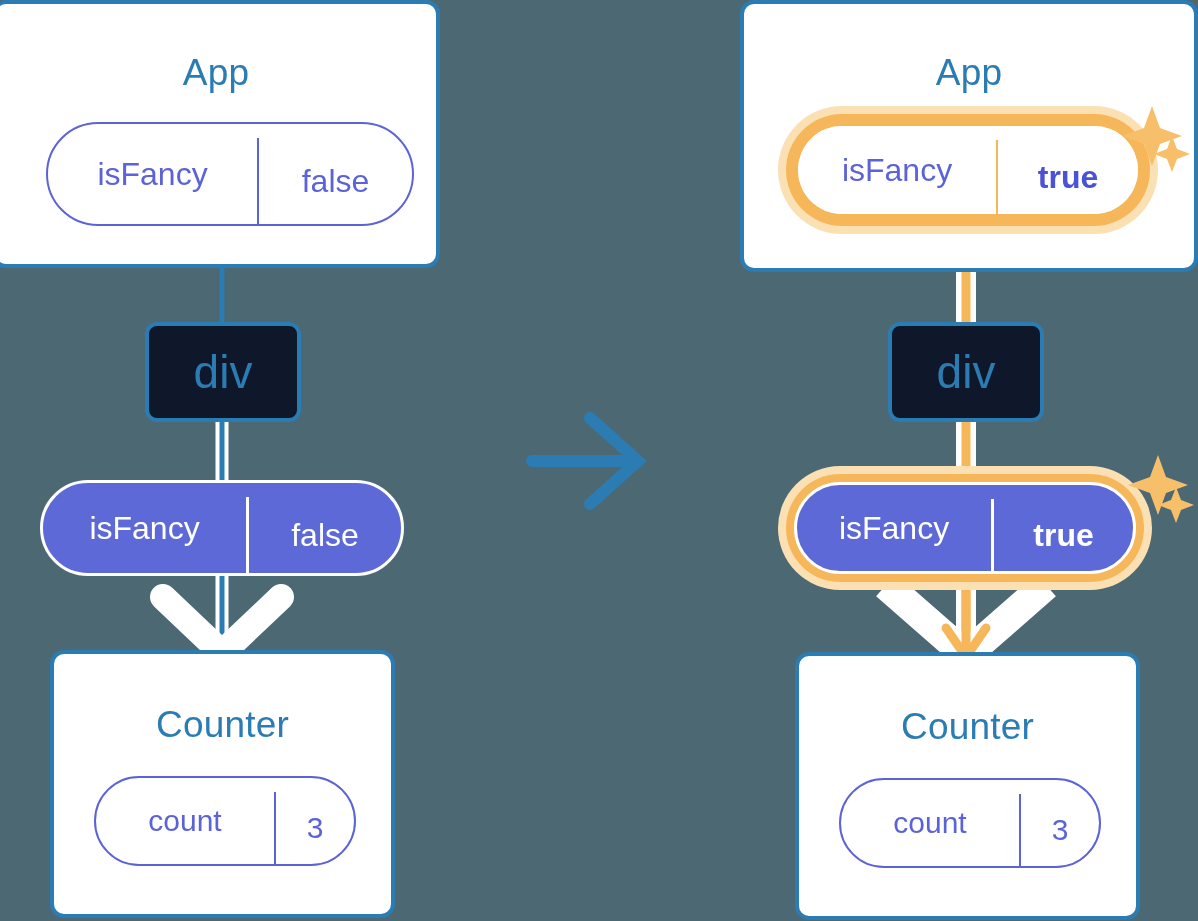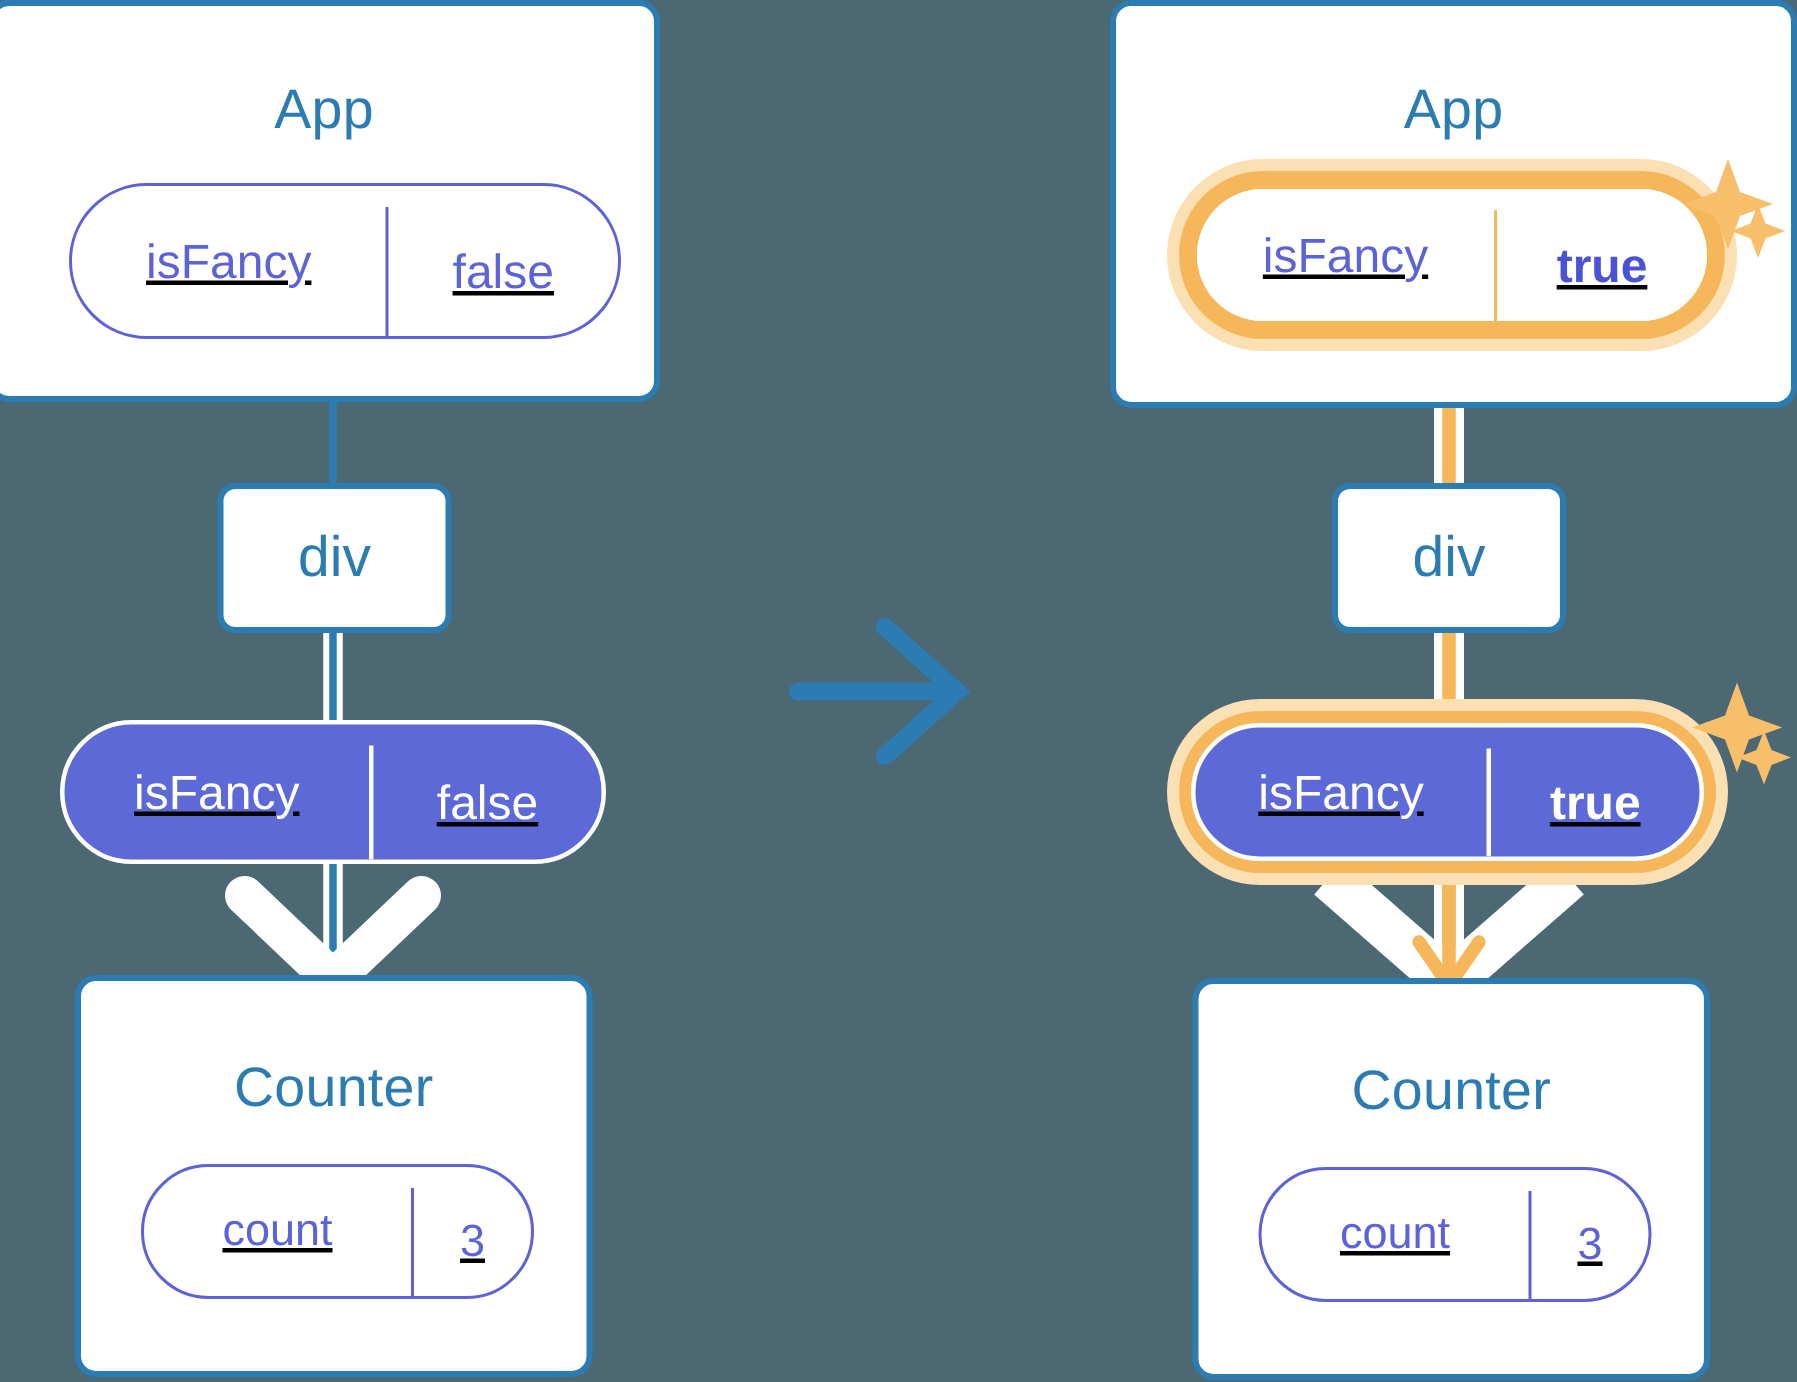--- a/index.html
+++ b/index.html
@@ -38,38 +38,37 @@
     position: absolute;
     width: 100%;
     text-align: center;
     color: #2b7cb3;
     font-size: 37px;
     font-weight: 400;
     letter-spacing: 0.2px;
   }
   .divbox {
     position: absolute;
-    background: #ffffff;
+    background: #0f172a;
     border: 4px solid #2b7cb3;
     border-radius: 12px;
     box-sizing: border-box;
     display: flex;
     align-items: center;
     justify-content: center;
     color: #2b7cb3;
-    font-size: 38px;
+    font-size: 46px;
   }
   .pill {
     position: absolute;
     box-sizing: border-box;
     display: flex;
     align-items: stretch;
     border-radius: 999px;
     overflow: hidden;
-    text-decoration: underline;
   }
   .pill .half {
     display: flex;
     align-items: center;
     justify-content: center;
     box-sizing: border-box;
   }
   
   .pill.outline {
     border: 2px solid #5c63d8;

